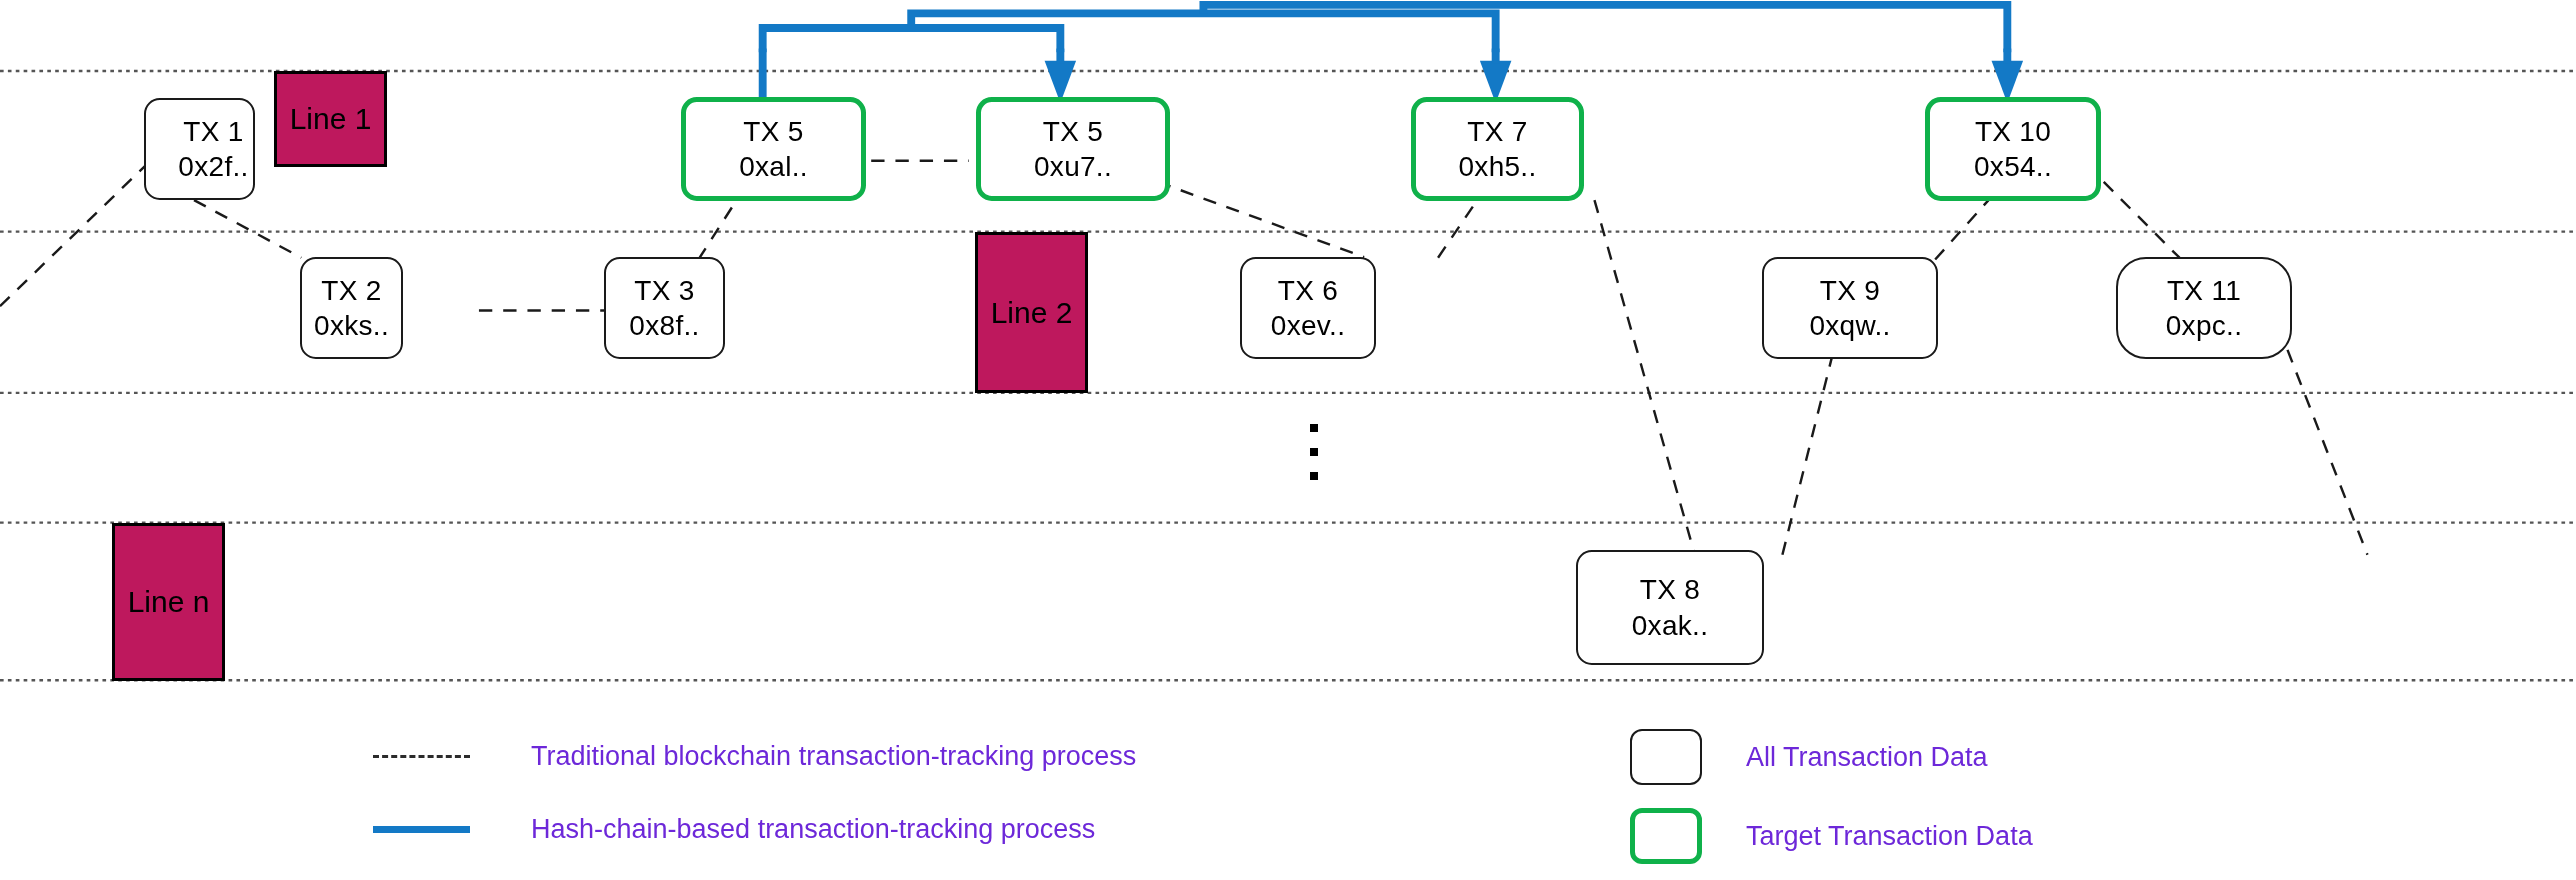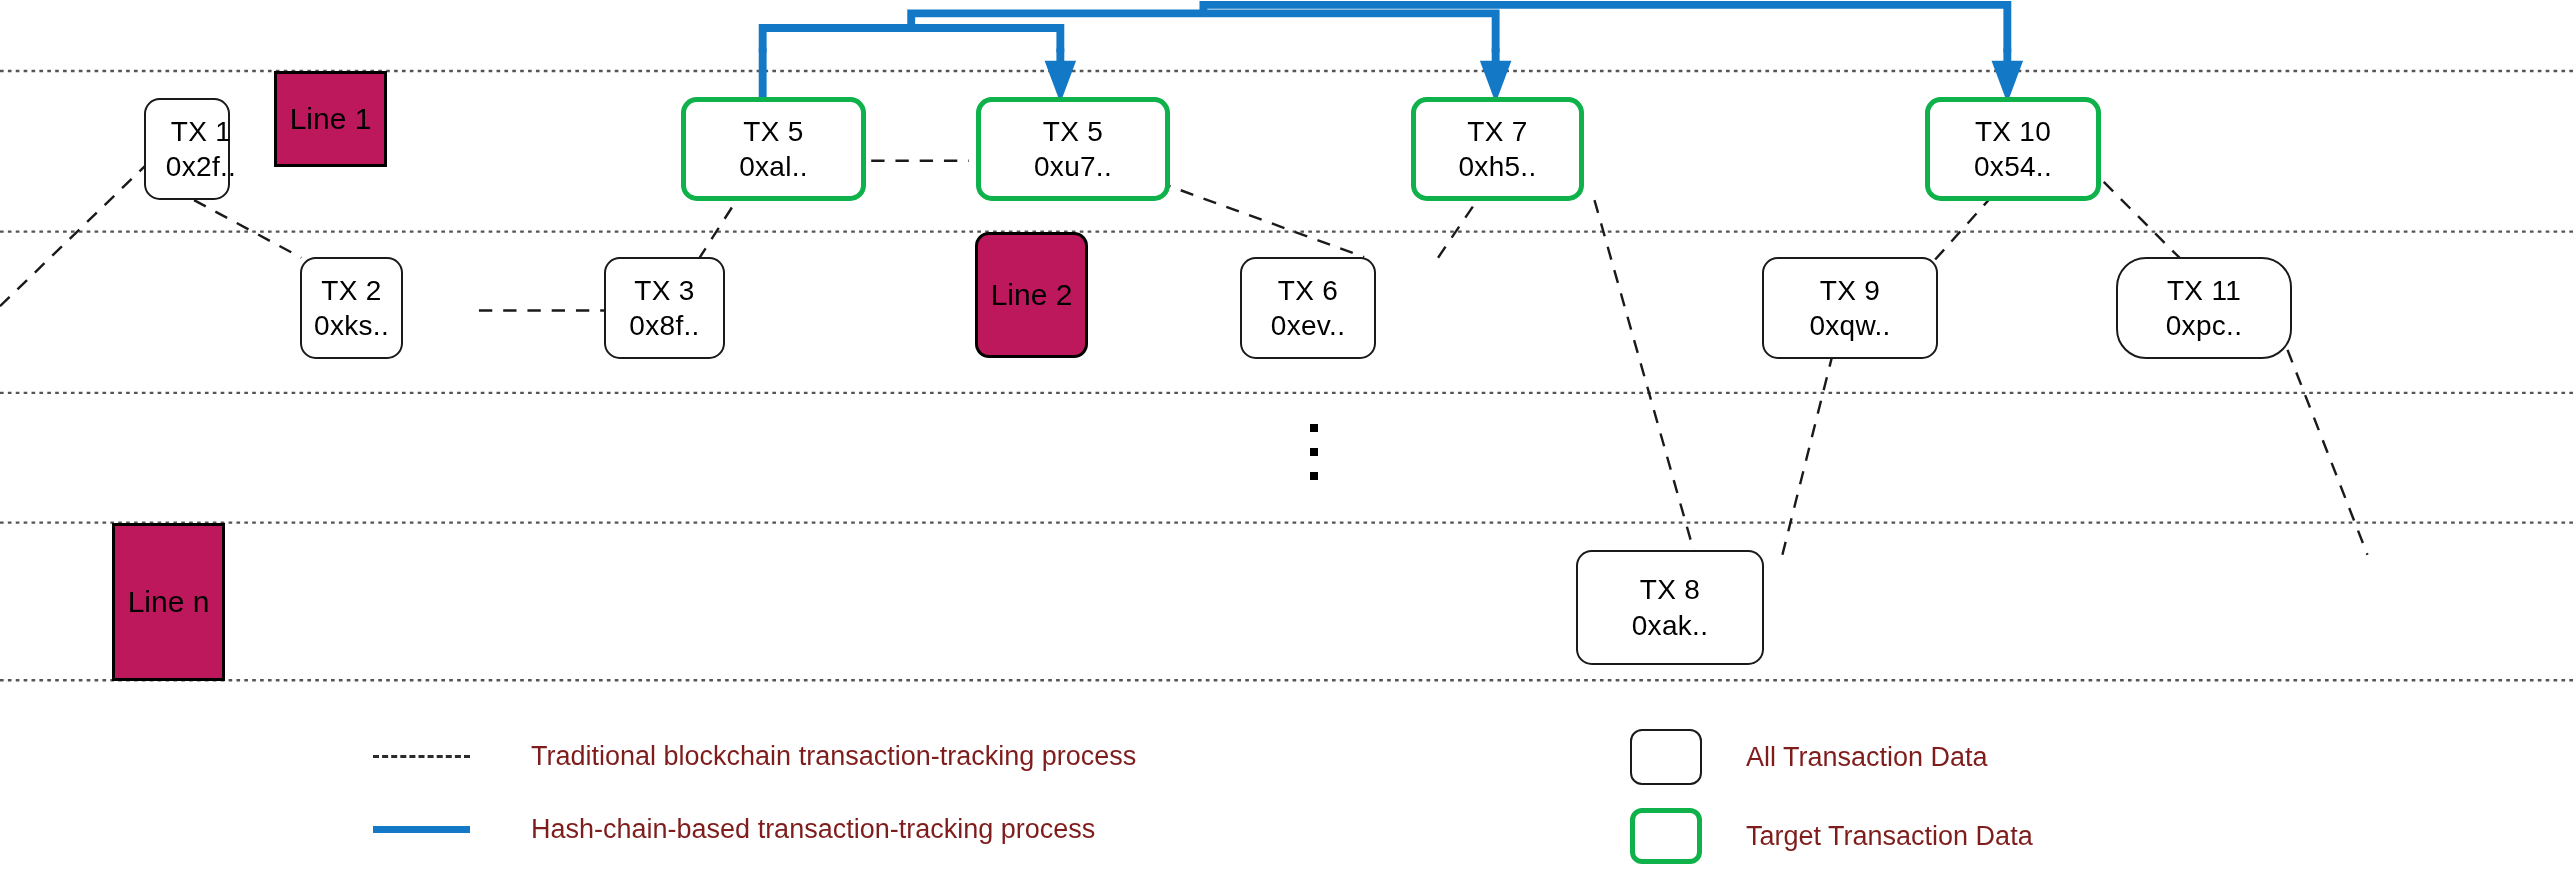--- a/index.html
+++ b/index.html
@@ -91,21 +91,21 @@
   
   .legend-row {
     position: absolute;
     display: flex;
     align-items: center;
     z-index: 7;
   }
   .legend-label {
     font-size: 27px;
     white-space: nowrap;
-    color: #7f1d1d;
+    color: #6d28d9;
   }
   .swatch-dashed {
     width: 97px;
     height: 0;
     border-top: 3px dashed #2b2b2b;
     margin-right: 61px;
   }
   .swatch-solid {
     width: 97px;
     height: 6.7px;
@@ -179,34 +179,34 @@
       <line x1="1258" y1="80" x2="1258" y2="168"></line>
       <line x1="1749" y1="80" x2="1749" y2="104"></line>
       <line x1="2467" y1="80" x2="2467" y2="104"></line>
       <line x1="3311" y1="80" x2="3311" y2="104"></line>
     </g>
   </svg>
 
   <div class="line-block" style="left:274px; top:71px; width:113px; height:96px;">
     <span>Line 1</span>
   </div>
-  <div class="line-block" style="left:975px; top:232px; width:113px; height:126px;border-radius:14px;">
+  <div class="line-block" style="left:975px; top:232px; width:113px; height:161px;">
     <span>Line 2</span>
   </div>
   <div class="line-block" style="left:112px; top:523px; width:113px; height:158px;">
     <span>Line n</span>
   </div>
 
   <div class="vdots" style="left:1310px; top:424px; width:7.9px; height:56px;">
     <i></i>
     <i></i>
     <i></i>
   </div>
 
-  <div class="tx" style="left:144px; top:98px; width:86px; height:102px;padding-left:28px;">
+  <div class="tx" style="left:144px; top:98px; width:111px; height:102px;padding-left:28px;">
     <span class="tx-id">TX 1</span>
     <span class="tx-hash">0x2f..</span>
   </div>
 
   <div class="tx" style="left:300px; top:257px; width:103px; height:102px;">
     <span class="tx-id">TX 2</span>
     <span class="tx-hash">0xks..</span>
   </div>
 
   <div class="tx" style="left:604px; top:257px; width:121px; height:102px;">

